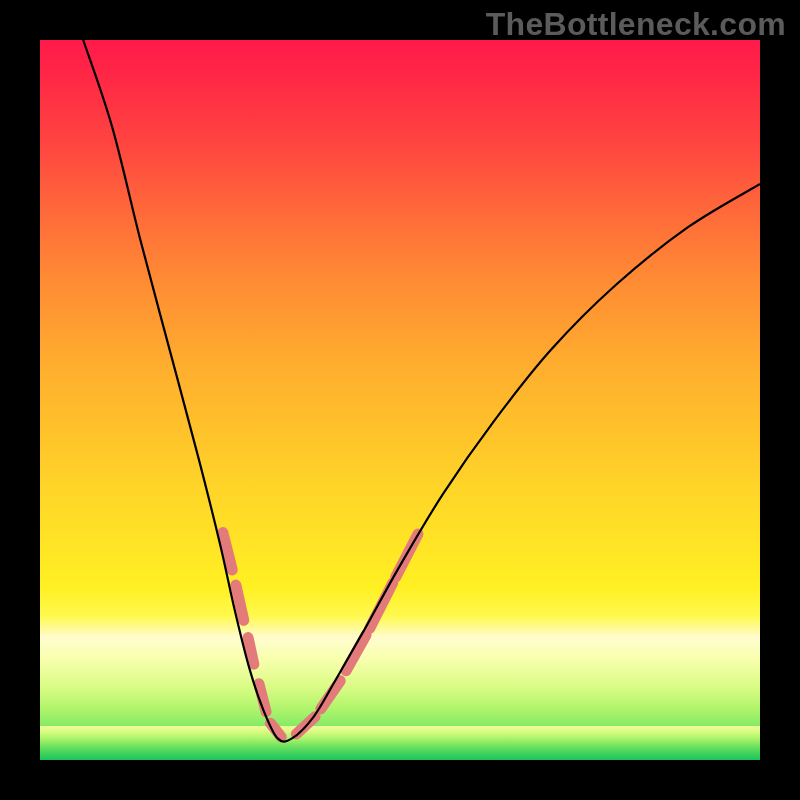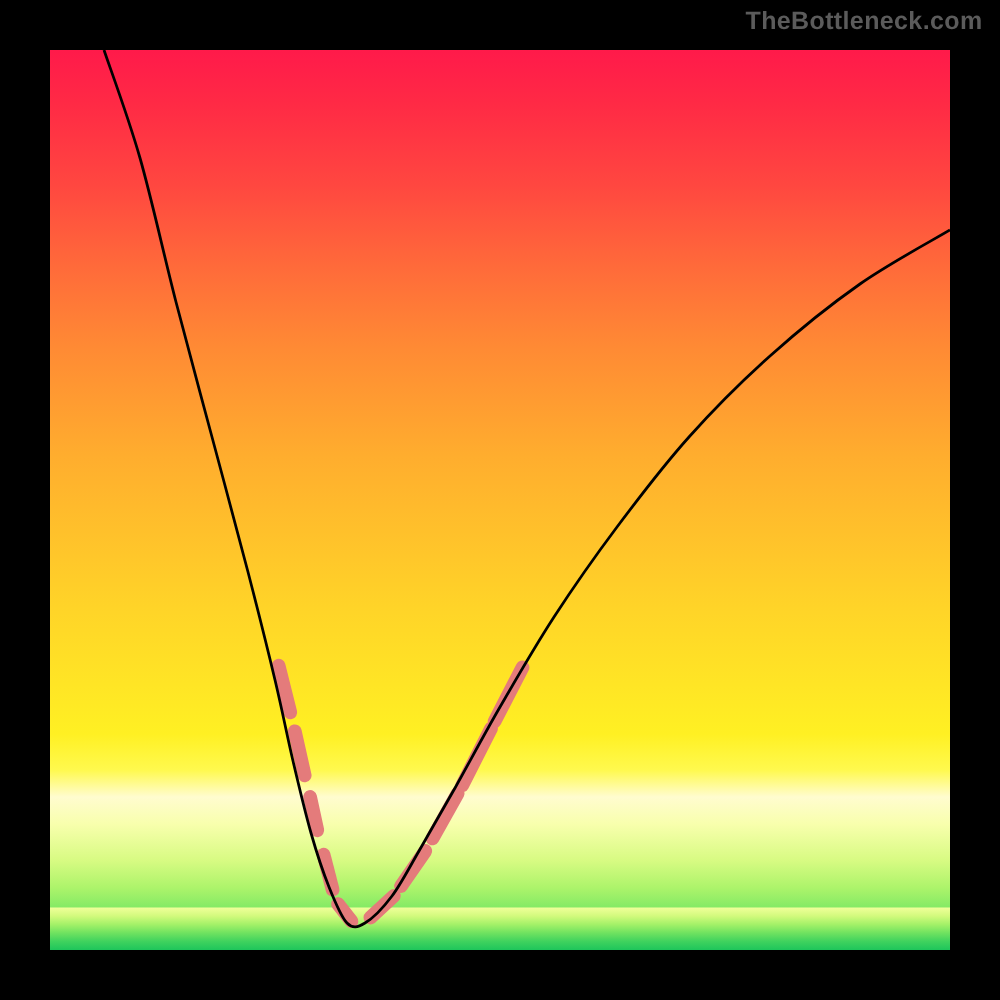--- a/index.html
+++ b/index.html
@@ -15,21 +15,21 @@
     position: relative;
     width: 800px;
     height: 800px;
     background: #000;
   }
   .watermark {
     position: absolute;
     top: 6px;
     right: 14px;
     color: #5b5b5b;
-    font-size: 20px;
+    font-size: 32px;
     font-weight: bold;
     letter-spacing: 0.3px;
     z-index: 50;
     user-select: none;
   }
   .plot-area {
     position: absolute;
     left: 40px;
     top: 40px;
     width: 720px;

